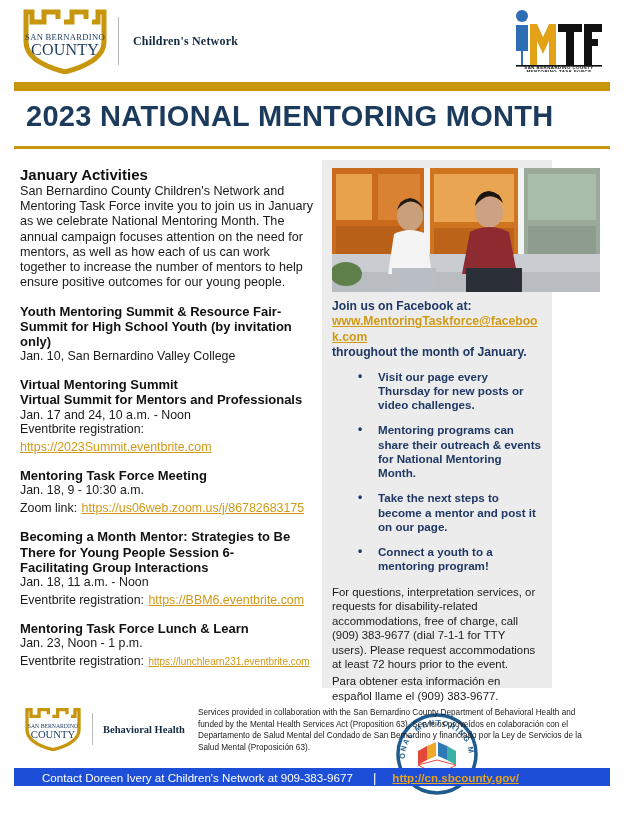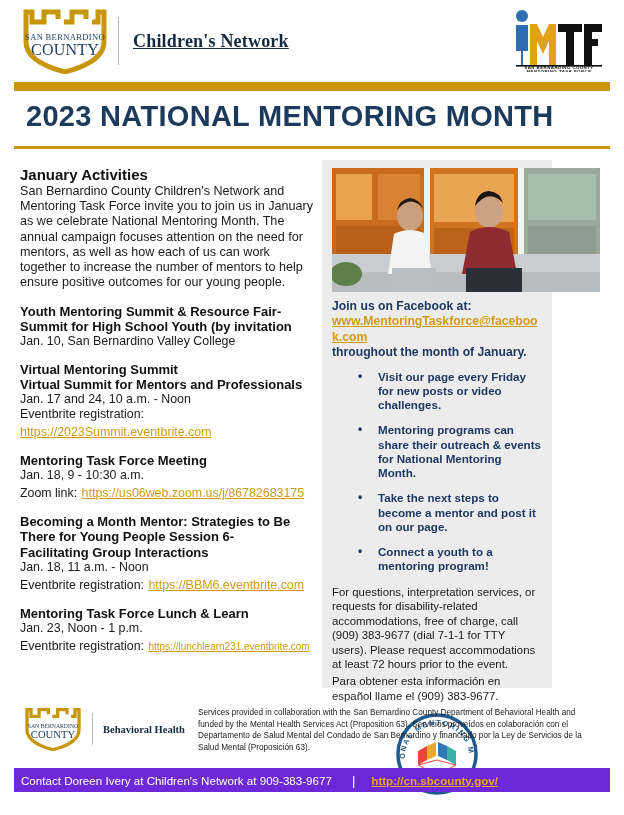--- a/index.html
+++ b/index.html
@@ -18,23 +18,22 @@
     position: absolute; left: 22px; top: 8px;
     display: flex; align-items: center; height: 66px;
   }
   .arrowhead { position: relative; width: 86px; height: 66px; }
   .arrowhead svg { display:block; }
   .logo-divider {
     width: 1px; height: 48px; background: #b9b9b9; margin: 0 14px 0 10px;
   }
   .cn-label {
     font-family: "Liberation Serif", serif;
-    font-weight: bold; font-size: 18px; color: #132a40;
+    font-weight: bold; font-size: 12px; color: #132a40;
     letter-spacing: .2px;
-    text-decoration: underline;
   }
   .mtf-logo { position: absolute; right: 18px; top: 8px; width: 96px; height: 64px; }
   .mtf-logo svg { display:block; }
 
   .gold-bar-top {
     position: absolute; left: 14px; right: 14px; top: 82px;
     height: 9px; background: #C8960C;
   }
 
   
@@ -124,22 +123,22 @@
     font-weight: bold; font-size: 10.5px; color: #132a40;
   }
   .bh-text {
     position: absolute; left: 198px; top: 2px; width: 404px;
     font-size: 8.2px; line-height: 1.42; color: #1a1a1a;
   }
 
   
   .footer-bar {
     position: absolute; left: 14px; right: 14px; top: 768px;
-    height: 24px; background: #6d28d9;
-    display: flex; align-items: center; padding-left: 7px;
+    height: 18px; background: #1d4ed8;
+    display: flex; align-items: center; padding-left: 28px;
   }
   .footer-contact { font-size: 11.6px; color: #ffffff; }
   .footer-sep { color: #ffffff; margin: 0 16px 0 20px; font-size: 13px; }
   .footer-url { font-size: 11.6px; color: #E8A51B; font-weight: bold; }
 </style>
 </head>
 <body>
 
 <div class="page">
 
@@ -194,20 +193,21 @@
     <div class="col-left">
 
       <div class="sec">
         <div class="intro-head">January Activities</div>
         <div class="intro-body">San Bernardino County Children's Network and Mentoring Task Force invite you to join us in January as we celebrate National Mentoring Month. The annual campaign focuses attention on the need for mentors, as well as how each of us can work together to increase the number of mentors to help ensure positive outcomes for our young people.</div>
       </div>
 
       <div class="sec">
         <div class="sec-head">Youth Mentoring Summit &amp; Resource Fair-</div>
         <div class="sec-head">Summit for High School Youth (by invitation</div>
+        <div class="sec-head">only)</div>
         <div class="sec-line">Jan. 10, San Bernardino Valley College</div>
       </div>
 
       <div class="sec">
         <div class="sec-head">Virtual Mentoring Summit</div>
         <div class="sec-head">Virtual Summit for Mentors and Professionals</div>
         <div class="sec-line">Jan. 17 and 24, 10 a.m. - Noon</div>
         <div class="sec-line">Eventbrite registration:</div>
         <a class="gold-link" href="#">https://2023Summit.eventbrite.com</a>
       </div>
@@ -279,21 +279,21 @@
         </svg>
       </div>
 
       <div class="fb-block">
         <div class="fb-line">Join us on Facebook at:</div>
         <a class="fb-link" href="#">www.MentoringTaskforce@facebook.com</a>
         <div class="fb-line">throughout the month of January.</div>
       </div>
 
       <ul class="fb-bullets">
-        <li>Visit our page every Friday for new posts or video challenges.</li>
+        <li>Visit our page every Thursday for new posts or video challenges.</li>
         <li>Mentoring programs can share their outreach &amp; events for National Mentoring Month.</li>
         <li>Take the next steps to become a mentor and post it on our page.</li>
         <li>Connect a youth to a mentoring program!</li>
       </ul>
 
       <div class="access-text">For questions, interpretation services, or requests for disability-related accommodations, free of charge, call (909) 383-9677 (dial 7-1-1 for TTY users). Please request accommodations at least 72 hours prior to the event.</div>
       <div class="access-text">Para obtener esta información en español llame el (909) 383-9677.</div>
 
       <div class="seal-wrap">
         <div class="seal">

